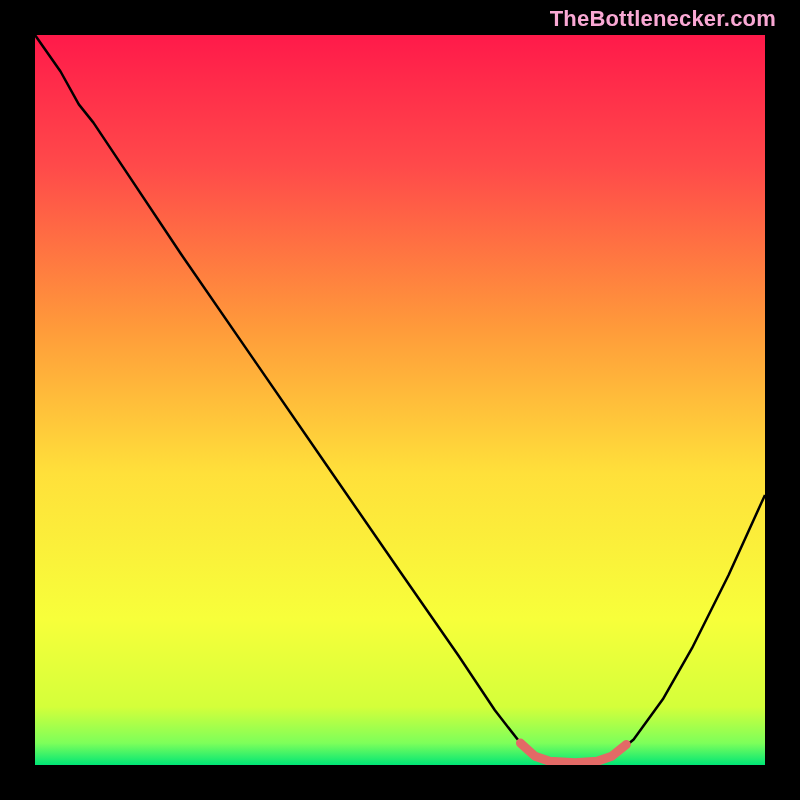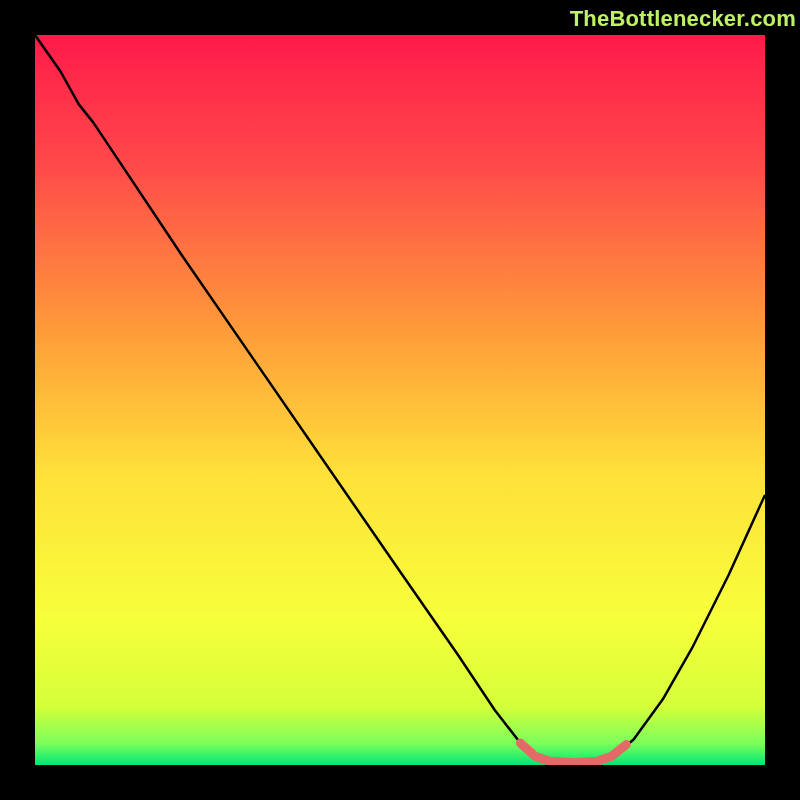--- a/index.html
+++ b/index.html
@@ -12,22 +12,22 @@
   }
   .container {
     position: relative;
     width: 800px;
     height: 800px;
     background: #000;
   }
   .watermark {
     position: absolute;
     top: 6px;
-    right: 4px;
-    color: #bef264;
+    right: 24px;
+    color: #f9a8d4;
     font-family: Arial, Helvetica, sans-serif;
     font-size: 22px;
     font-weight: 600;
     letter-spacing: 0.2px;
     z-index: 10;
   }
   .plot-area {
     position: absolute;
     left: 35px;
     top: 35px;

